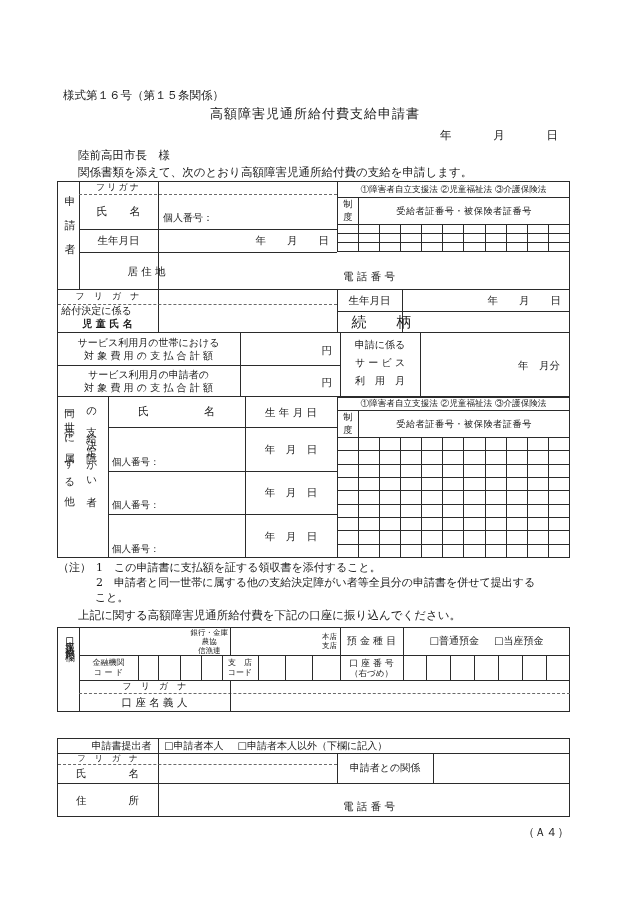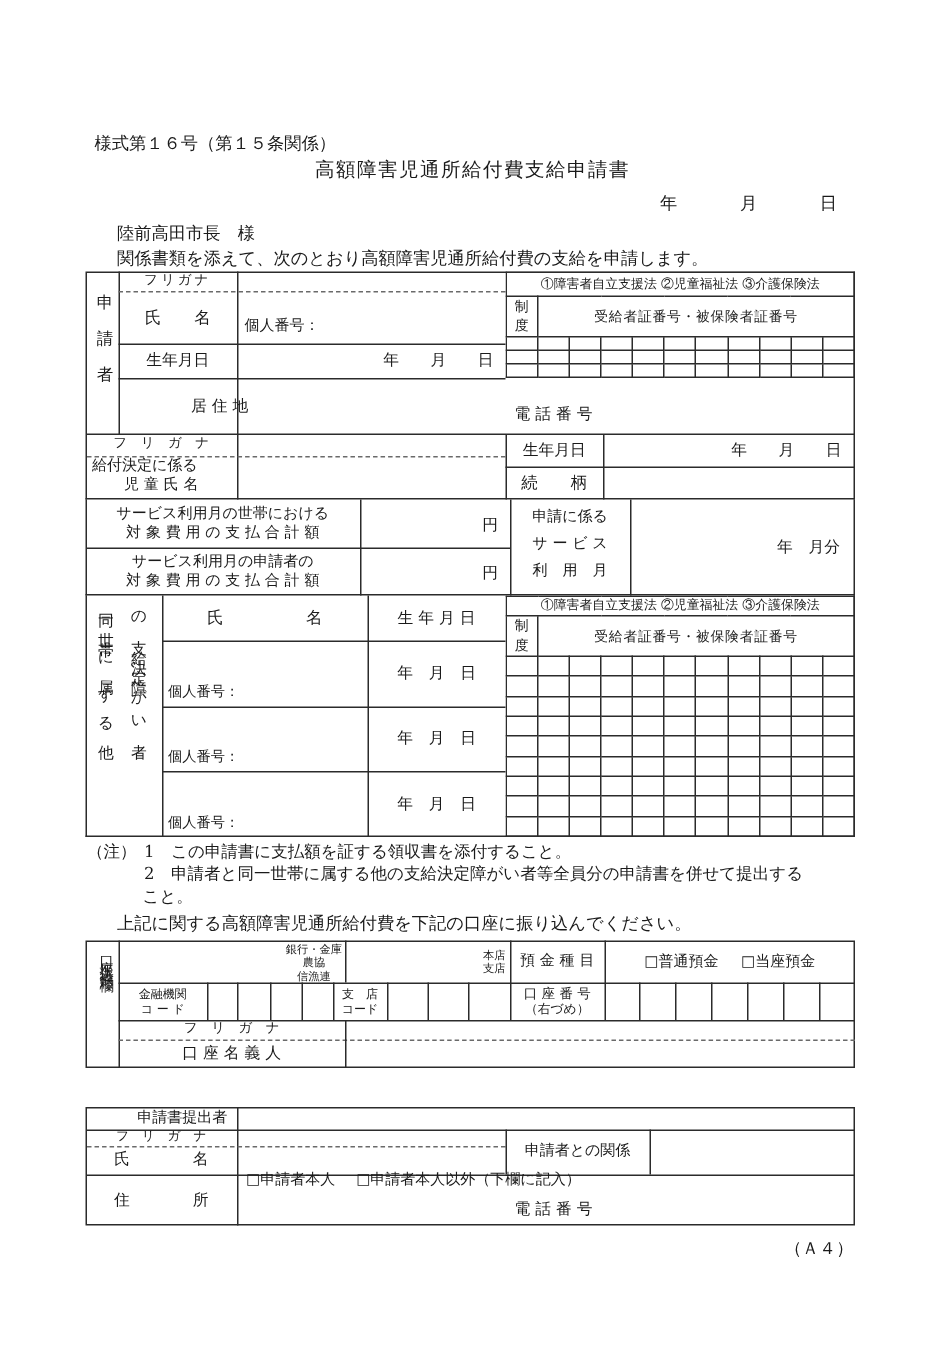--- a/index.html
+++ b/index.html
@@ -111,24 +111,24 @@
     </div>
 
   <div class="frame" style="left:57px;top:290px;width:513px;height:43px;border-top:none;"></div>
   <div class="vl" style="left:158px;top:290px;height:43px;"></div>
   <div class="vl" style="left:337px;top:290px;height:43px;"></div>
   <div class="vl" style="left:402px;top:290px;height:43px;"></div>
   <div class="dl" style="left:58px;top:304px;width:279px;"></div>
   <div class="hl" style="left:337px;top:311px;width:233px;"></div>
   <div class="t c" style="left:57px;top:291px;width:101px;font-size:9px;">フ　リ　ガ　ナ</div>
   <div class="t c" style="left:46px;top:305px;width:101px;font-size:10px;">給付決定に係る</div>
-  <div class="t c" style="left:57px;top:318px;width:101px;font-size:10px;">児 童 氏 名</div>
+  <div class="t c" style="left:57px;top:318px;width:101px;font-size:10px;font-weight:bold;">児 童 氏 名</div>
   <div class="t c" style="left:337px;top:290px;width:65px;height:21px;line-height:21px;font-size:10.5px;">生年月日</div>
   <div class="t" style="left:402px;top:290px;width:159px;height:21px;line-height:21px;font-size:10.5px;text-align:right;">年　　月　　日</div>
-  <div class="t c" style="left:337px;top:311px;width:65px;height:22px;line-height:22px;font-size:11px;">続　　柄</div>
+  <div class="t c" style="left:337px;top:311px;width:65px;height:22px;line-height:22px;font-size:15px;padding-left:12px;">続　　柄</div>
 
   <div class="frame" style="left:57px;top:333px;width:513px;height:64px;border-top:none;"></div>
   <div class="vl" style="left:240px;top:333px;height:64px;"></div>
   <div class="vl" style="left:340px;top:333px;height:64px;"></div>
   <div class="vl" style="left:420px;top:333px;height:64px;"></div>
   <div class="hl" style="left:58px;top:365px;width:282px;"></div>
   <div class="t c" style="left:57px;top:337px;width:183px;font-size:10px;">サービス利用月の世帯における</div>
   <div class="t c" style="left:57px;top:350px;width:183px;font-size:10px;">対 象 費 用 の 支 払 合 計 額</div>
   <div class="t" style="left:240px;top:344px;width:92px;font-size:10.5px;text-align:right;">円</div>
   <div class="t c" style="left:57px;top:369px;width:183px;font-size:10px;">サービス利用月の申請者の</div>
@@ -356,21 +356,21 @@
   <div class="t c" style="left:79px;top:693px;width:151px;height:19px;line-height:19px;font-size:10.5px;">口 座 名 義 人</div>
 
   <div class="frame" style="left:57px;top:738px;width:513px;height:79px;"></div>
   <div class="vl" style="left:158px;top:738px;height:79px;"></div>
   <div class="hl" style="left:58px;top:753px;width:512px;"></div>
   <div class="dl" style="left:58px;top:764px;width:279px;"></div>
   <div class="hl" style="left:58px;top:783px;width:512px;"></div>
   <div class="vl" style="left:337px;top:753px;height:30px;"></div>
   <div class="vl" style="left:433px;top:753px;height:30px;"></div>
   <div class="t c" style="left:57px;top:738px;width:101px;height:15px;line-height:15px;font-size:10px;margin-left:14px;">申請書提出者</div>
-  <div class="flexr" style="left:158px;top:738px;width:412px;height:15px;align-items:center;gap:14px;padding-left:6px;box-sizing:border-box;font-size:10px;margin-top:40px;">
+  <div class="flexr" style="left:158px;top:738px;width:412px;height:15px;align-items:center;gap:14px;padding-left:6px;box-sizing:border-box;font-size:10px;">
     <span>□申請者本人</span>
     <span>□申請者本人以外（下欄に記入）</span>
   </div>
   <div class="t c" style="left:57px;top:753px;width:101px;height:11px;line-height:11px;font-size:8.5px;">フ　リ　ガ　ナ</div>
   <div class="t c" style="left:57px;top:764px;width:101px;height:19px;line-height:19px;font-size:10.5px;">氏　　　　名</div>
   <div class="t c" style="left:337px;top:753px;width:96px;height:30px;line-height:30px;font-size:10px;">申請者との関係</div>
   <div class="t c" style="left:57px;top:783px;width:101px;height:34px;line-height:34px;font-size:10.5px;">住　　　　所</div>
   <div class="t" style="left:343px;top:800px;font-size:10.5px;">電 話 番 号</div>
 
   <div class="t" style="left:523px;top:825px;font-size:11.5px;">（Ａ４）</div>

